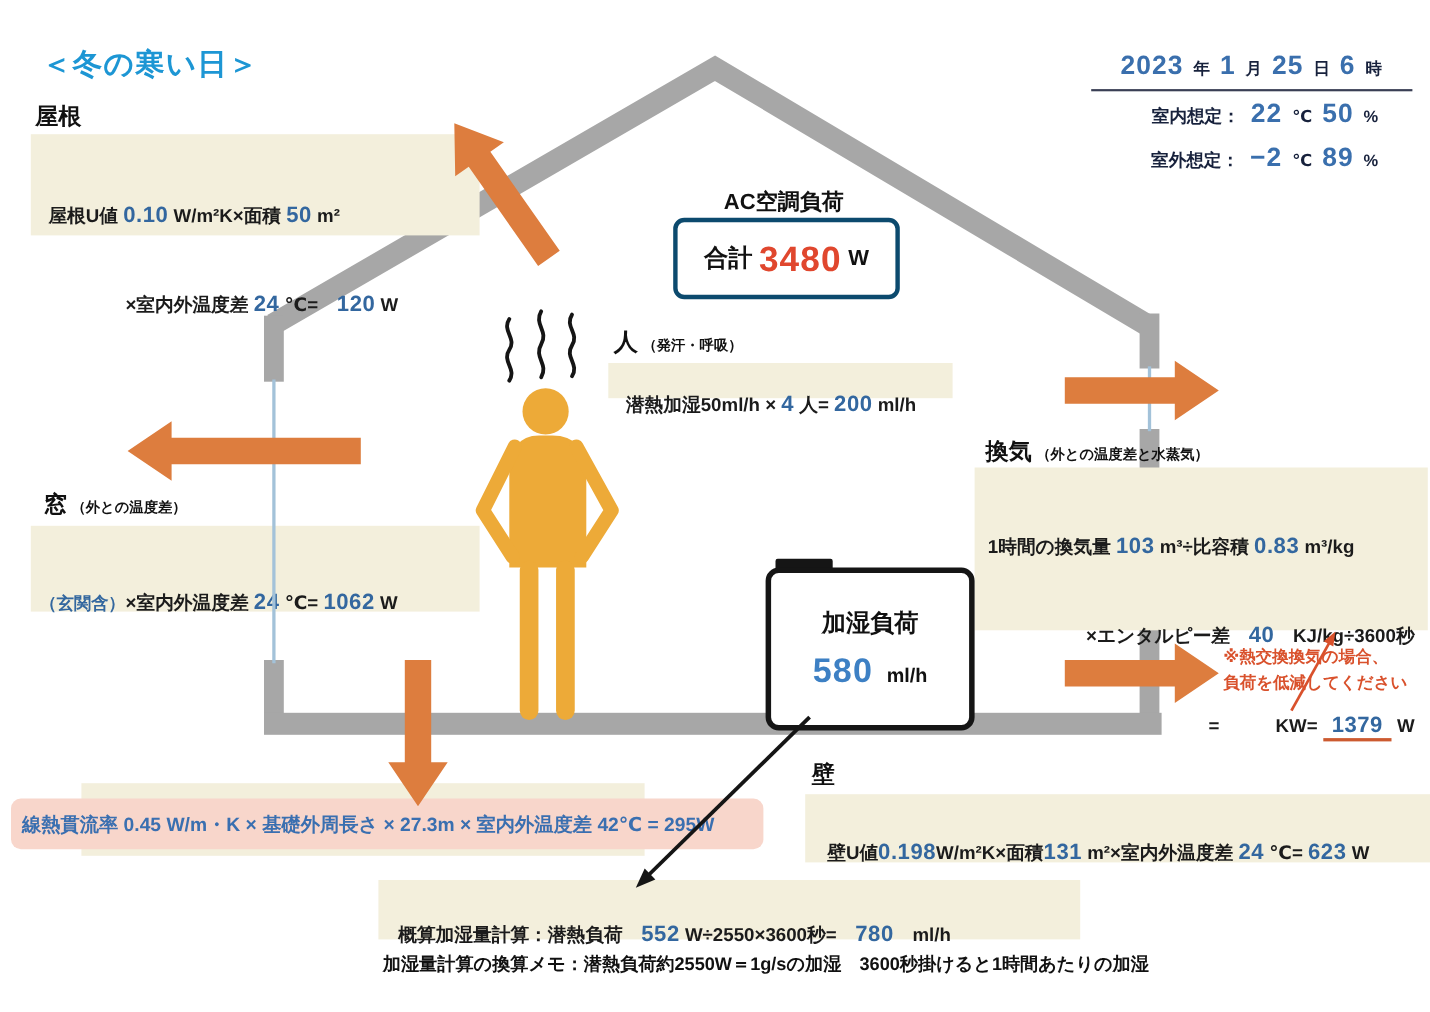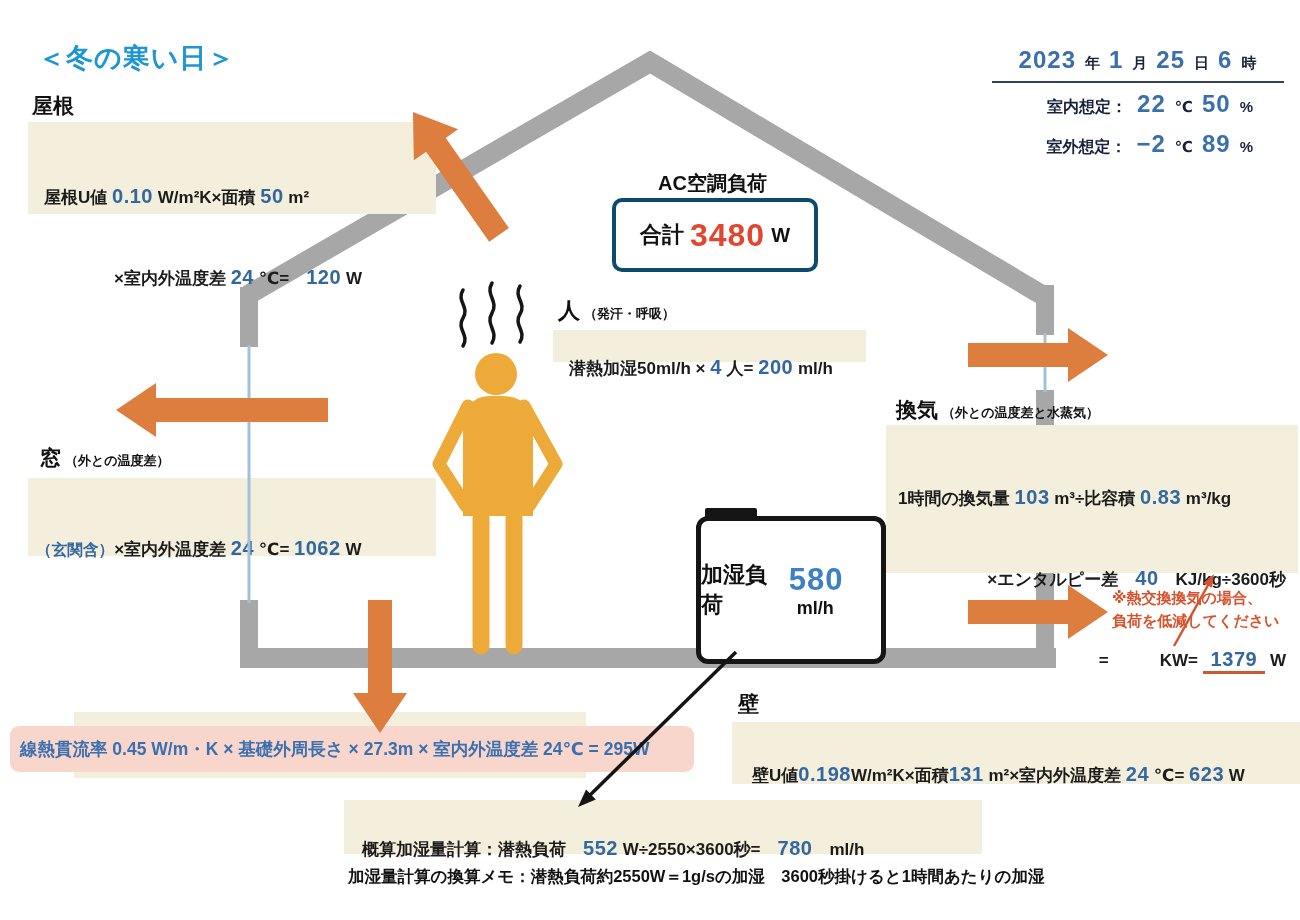--- a/index.html
+++ b/index.html
@@ -29,21 +29,21 @@
   .date-row{position:absolute;left:992px;top:46px;width:292px;padding-bottom:7px;
             border-bottom:2px solid #3a3f55;white-space:nowrap;z-index:1;text-align:center;}
   .assume-row{position:absolute;right:42px;white-space:nowrap;z-index:1;text-align:right;}
   .acbox{position:absolute;left:612px;top:198px;width:198px;height:66px;background:#fff;
          border:4px solid #0c4a6e;border-radius:10px;display:flex;align-items:center;
          justify-content:center;gap:6px;z-index:1;}
   .ac-label{font-size:22px;font-weight:bold;color:#111;}
   .ac-value{font-size:32px;font-weight:600;color:#e0472e;letter-spacing:1px;}
   .ac-unit{font-size:20px;font-weight:bold;color:#111;}
   .humbox{position:absolute;left:696px;top:516px;width:180px;height:138px;background:#fff;
-          border:5px solid #151515;border-radius:12px;display:flex;flex-direction:row;
+          border:5px solid #151515;border-radius:12px;display:flex;flex-direction:column;
           align-items:center;justify-content:center;gap:10px;z-index:1;}
   .hum-tab{position:absolute;left:705px;top:508px;width:52px;height:11px;background:#151515;
            border-radius:2px;z-index:1;}
   .hum-heading{font-size:22px;font-weight:bold;color:#111;}
   .hum-value{font-size:31px;font-weight:600;color:#3d80c4;letter-spacing:1px;}
   .hum-unit{font-size:18px;font-weight:bold;color:#111;margin-left:8px;}
   .pinkbox{position:absolute;left:10px;top:726px;width:674px;height:46px;background:#f8d6cb;
            border-radius:9px;display:flex;align-items:center;padding-left:10px;z-index:2;
            font-size:17.5px;font-weight:600;color:#3a6fb0;white-space:nowrap;}
   .floor-backing{position:absolute;left:74px;top:712px;width:512px;height:66px;
@@ -123,21 +123,21 @@
   <div class="hum-tab"></div>
   <div class="humbox">
     <div class="hum-heading">加湿負荷</div>
     <div>
       <span class="hum-value">580</span>
       <span class="hum-unit">ml/h</span>
     </div>
   </div>
 
   <div class="floor-backing"></div>
-  <div class="pinkbox">線熱貫流率 0.45 W/m・K × 基礎外周長さ × 27.3m × 室内外温度差 24℃ = 295W</div>
+  <div class="pinkbox">線熱貫流率 0.45 W/m・K × 基礎外周長さ × 27.3m × 室内外温度差 42℃ = 295W</div>
 
   <div class="hd" style="left:738px;top:690px;font-size:21px;">壁</div>
   <div class="bx" style="left:732px;top:722px;width:552px;height:62px;display:flex;align-items:center;padding-left:20px;">
     <div class="line"><span class="seg-k">壁U値</span><span class="seg-b">0.198</span><span class="seg-k">W/m²K×面積</span><span class="seg-b">131</span><span class="seg-k"> m²×室内外温度差 </span><span class="seg-b">24</span><span class="seg-k"> ℃= </span><span class="seg-b">623</span><span class="seg-k"> W</span></div>
   </div>
 
   <div class="bx" style="left:344px;top:800px;width:620px;height:54px;display:flex;align-items:center;padding-left:18px;">
     <div class="line"><span class="seg-k">概算加湿量計算：潜熱負荷　</span><span class="seg-b">552</span><span class="seg-k"> W÷2550×3600秒=　</span><span class="seg-b">780</span><span class="seg-k">　ml/h</span></div>
   </div>
   <div class="memo">加湿量計算の換算メモ：潜熱負荷約2550W＝1g/sの加湿　3600秒掛けると1時間あたりの加湿</div>

